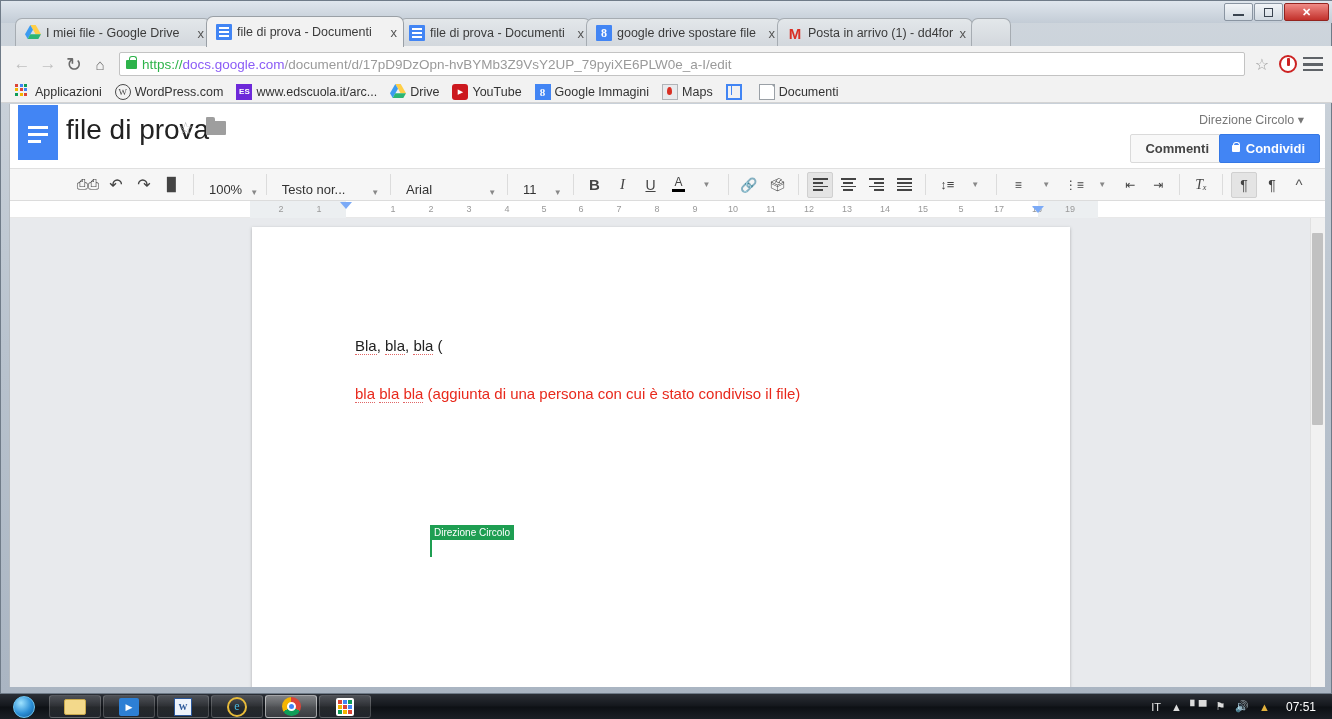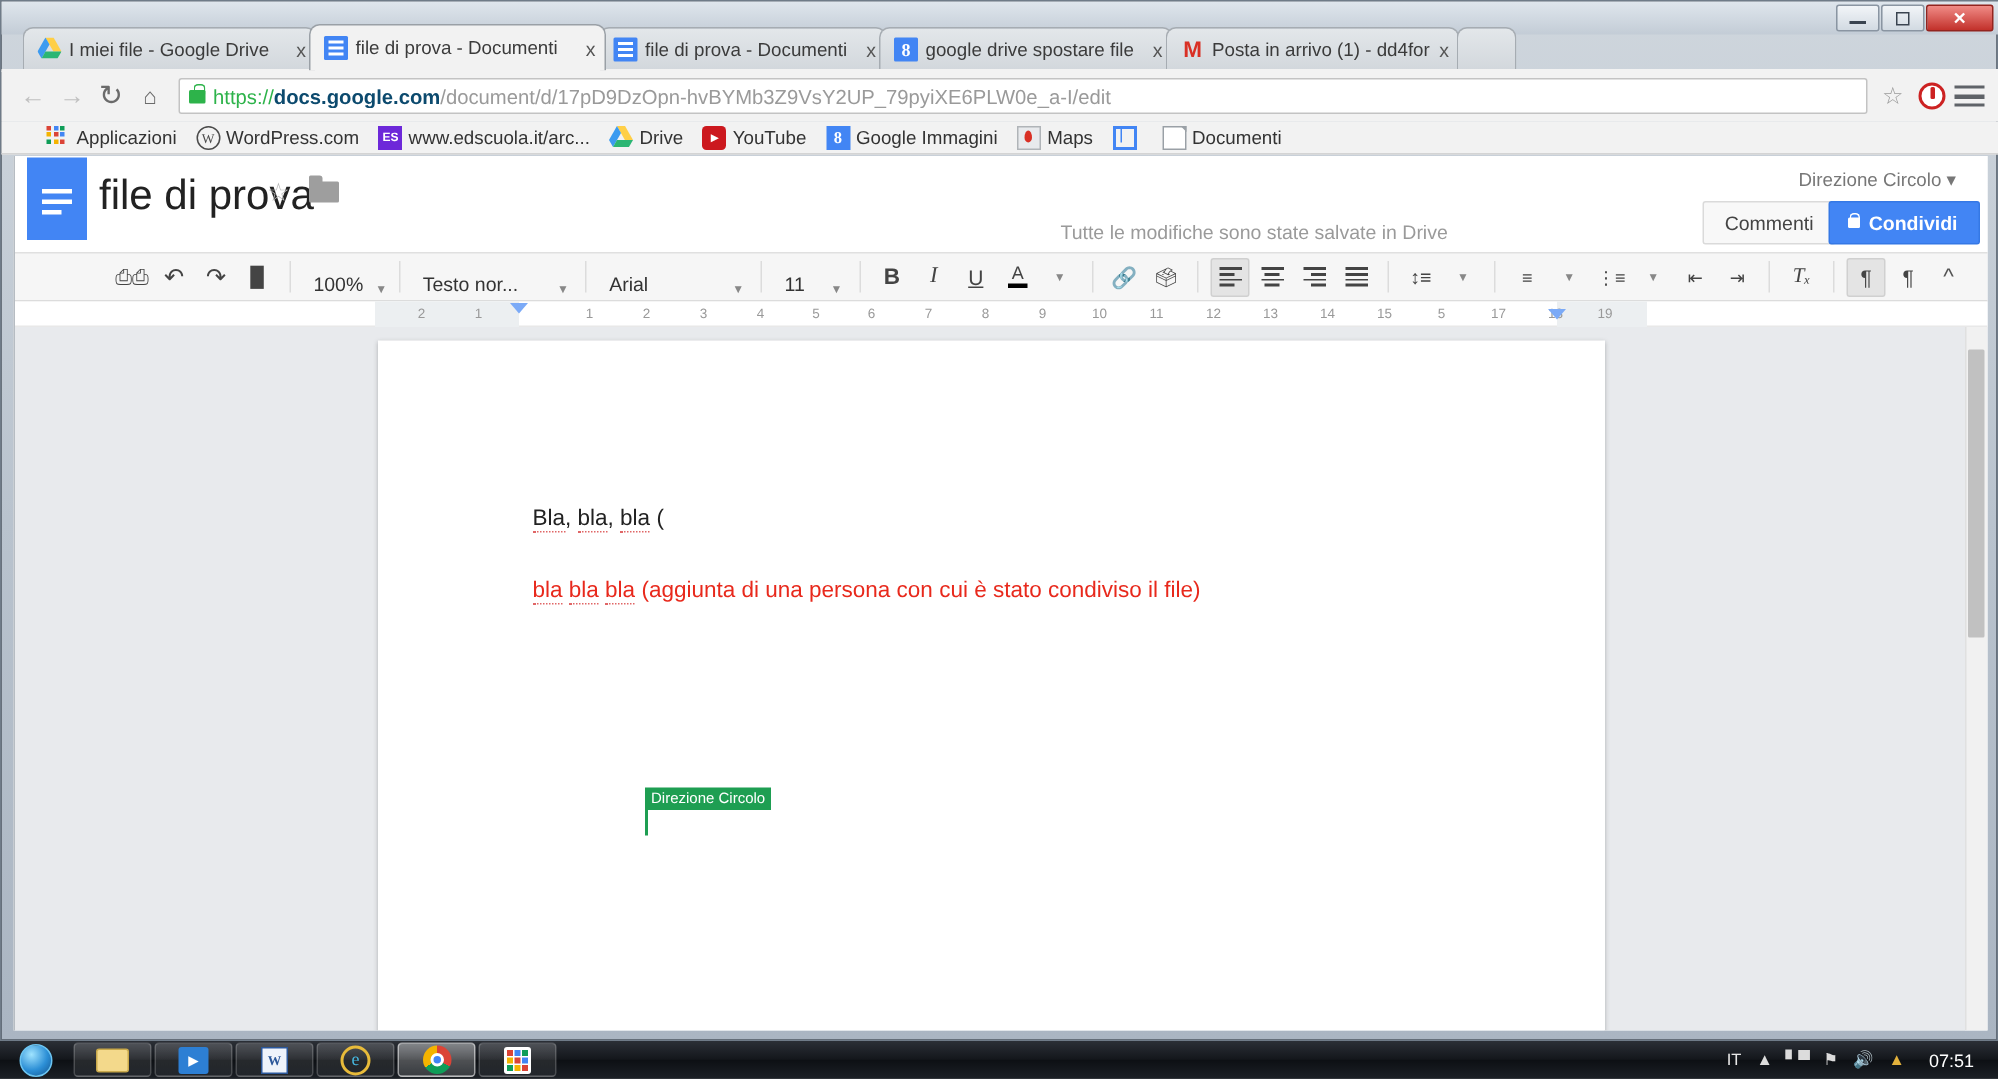--- a/index.html
+++ b/index.html
@@ -98,21 +98,21 @@
     width: 11px; height: 9px; background: #2db34a; border-radius: 1px;
     position: relative; flex: none; margin-right: 5px;
   }
   #lock::before {
     content: ""; position: absolute; left: 2.5px; top: -4px;
     width: 6px; height: 6px; border: 1.6px solid #2db34a;
     border-bottom: none; border-radius: 3px 3px 0 0;
   }
   #url { color: #9a9a9a; white-space: nowrap; overflow: hidden; }
   #url .scheme { color: #2db34a; }
-  #url .host { color: #0c4a6e; font-weight: bold; }
+  #url .host { color: #8b5cf6; }
   #star { color: #9a9a9a; font-size: 16px; margin: 0 4px; }
   #opera-ext {
     width: 18px; height: 18px; border-radius: 50%;
     border: 2px solid #cc2222; background: #fff;
     position: relative; margin: 0 6px; flex: none;
   }
   #opera-ext::after {
     content: ""; position: absolute; left: 5.5px; top: 1px;
     width: 3px; height: 8px; background: #cc2222; border-radius: 1px;
   }
@@ -122,21 +122,21 @@
     position: relative;
   }
   #hamburger::after {
     content: ""; position: absolute; left: 0; top: 4px;
     width: 20px; height: 2.5px; background: #5f6368;
   }
 
   
   #bookmarks {
     position: absolute; left: 0; top: 80px; width: 1332px; height: 22px;
-    background: #f2f2f2; display: flex; align-items: center; padding-left: 30px;
+    background: #f2f2f2; display: flex; align-items: center; padding-left: 14px;
     border-bottom: 1px solid #d4d4d4;
   }
   .bm { display: flex; align-items: center; margin-right: 13px; font-size: 12.5px; color: #333; white-space: nowrap; }
   .bm .bicon { width: 16px; height: 16px; margin-right: 4px; flex: none; position: relative; }
   .bm .blabel { }
 
   .ic-apps { display: grid; grid-template-columns: repeat(3,3px); grid-template-rows: repeat(3,3px); gap: 1.5px; }
   .ic-apps i { display: block; width: 3px; height: 3px; }
   .ic-wp {
     border: 1.5px solid #4a4a4a; border-radius: 50%;
@@ -226,21 +226,21 @@
 
   #save-status {
     position: absolute; left: 697px; top: 43px; font-size: 13px; color: #9a9a9a;
   }
   #account {
     position: absolute; right: 22px; top: 8px; font-size: 12.5px; color: #777;
   }
   #btn-comments {
     position: absolute; right: 102px; top: 30px;
     padding: 6px 14px; font-size: 13px; color: #444;
-    border: 1px solid #dadada; background: #f8f8f8; border-radius: 2px;
+    border: 1px solid #dadada; background: #f8f8f8; border-radius: 2px; font-weight: bold;
   }
   #btn-share {
     position: absolute; right: 6px; top: 30px;
     padding: 6px 14px 6px 12px; font-size: 13px; color: #fff;
     background: #4285f4; border: 1px solid #3578e5; border-radius: 2px;
     display: flex; align-items: center; gap: 6px; font-weight: bold;
   }
   #share-lock {
     width: 8px; height: 7px; background: #fff; border-radius: 1px;
     position: relative; flex: none;
@@ -503,21 +503,20 @@
       <div id="docs-logo">
         <span class="bar b1"></span>
           <span class="bar b2"></span>
           <span class="bar b3"></span>
       </div>
       <div id="doc-title">file di prova</div>
       <div id="title-star">☆</div>
       <div id="title-folder"></div>
 
 
-      <div id="save-status">Tutte le modifiche sono state salvate in Drive</div>
       <div id="account"><span>Direzione Circolo</span> <span>▾</span></div>
       <div id="btn-comments">Commenti</div>
       <div id="btn-share">
         <span id="share-lock"></span>
         <span>Condividi</span>
       </div>
     </div>
 
     <div id="toolbar">
       <div class="tb">⎙⎙</div>

